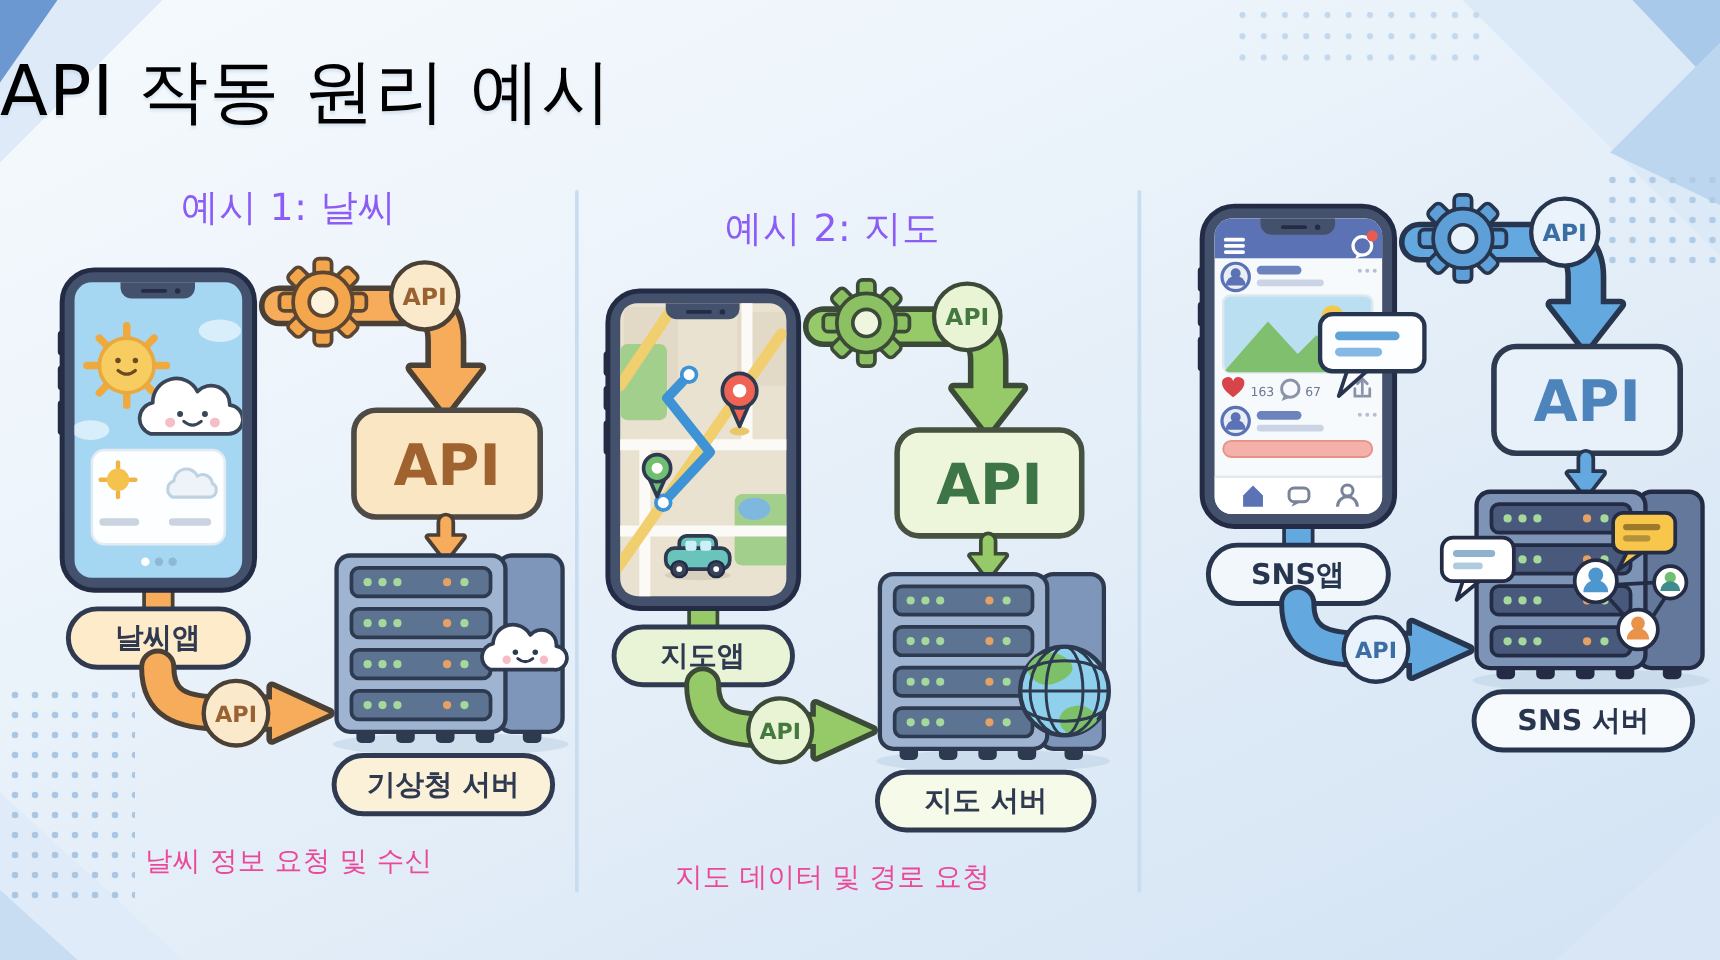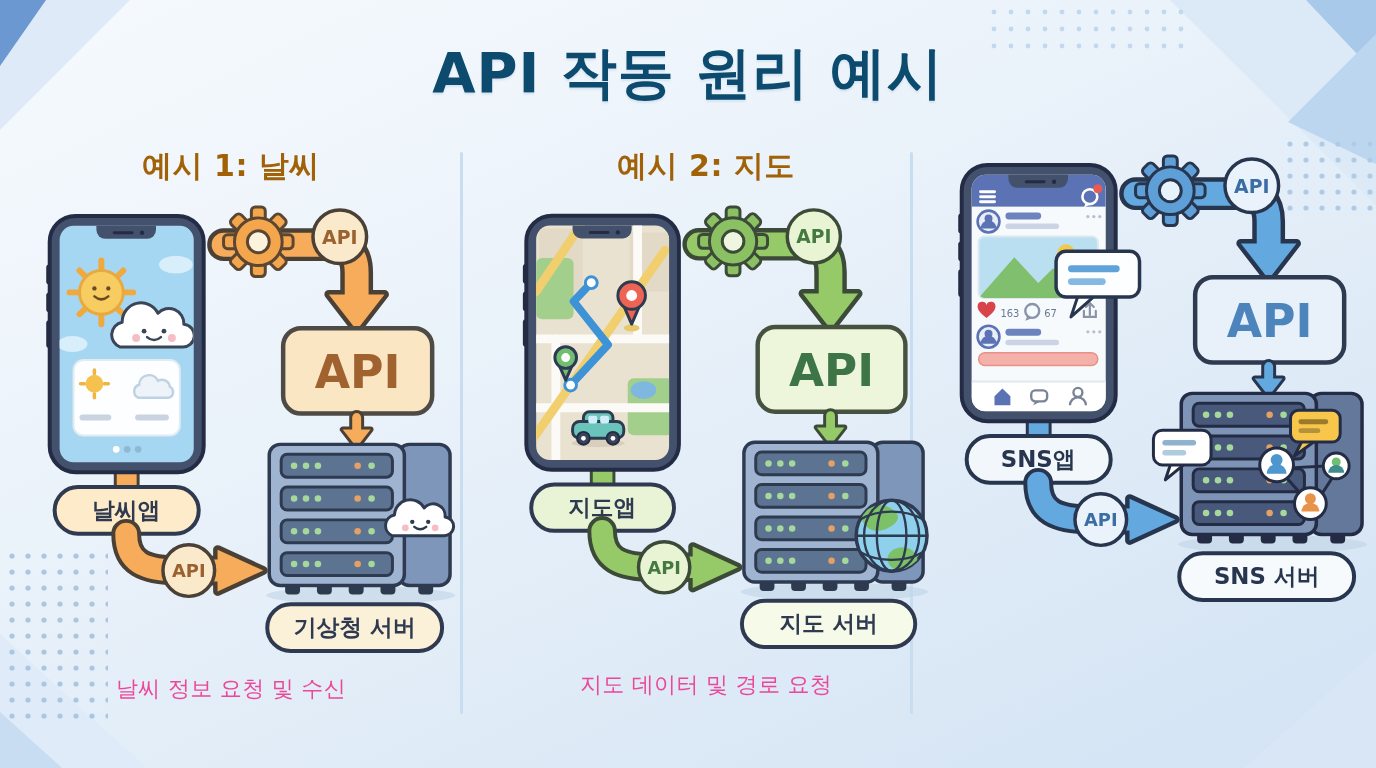--- a/index.html
+++ b/index.html
@@ -4,29 +4,29 @@
 <style>
   html,body{margin:0;padding:0;}
   body{
     width:1376px;height:768px;position:relative;overflow:hidden;
     font-family:"DejaVu Sans","Liberation Sans",sans-serif;
     background:linear-gradient(155deg,#F6FAFD 0%,#EAF2FA 40%,#DCE9F6 75%,#D2E3F4 100%);
   }
   .bg-decor{position:absolute;left:0;top:0;pointer-events:none;}
   .dots{position:absolute;pointer-events:none;}
   .main-title{
-    position:absolute;top:36px;left:0;width:100%;text-align:center;
-    font-size:56px;font-weight:700;color:#0c4a6e;letter-spacing:1px;margin:0;
+    position:absolute;top:36px;left:0;width:100%;text-align:left;
+    font-size:56px;font-weight:400;color:#000000;letter-spacing:1px;margin:0;
     text-shadow:0 2px 2px rgba(170,195,220,.35);
   }
   .column{position:absolute;top:142px;display:flex;flex-direction:column;align-items:center;}
   .col-weather{left:2px;width:458px;}
-  .col-map{left:482px;width:448px;}
+  .col-map{left:442px;width:448px;margin-top:17px;}
   .col-sns{left:912px;width:462px;}
-  .col-header{font-size:30px;font-weight:700;color:#a16207;margin:4px 0 6px;letter-spacing:.5px;}
+  .col-header{font-size:30px;font-weight:400;color:#8b5cf6;margin:4px 0 6px;letter-spacing:.5px;}
   .illu{display:block;}
   .caption{font-size:22px;color:#ec4899;margin-top:14px;letter-spacing:.3px;}
   .divider{position:absolute;top:152px;width:3px;height:562px;background:#C8DEF0;border-radius:2px;}
   svg text{font-family:"DejaVu Sans","Liberation Sans",sans-serif;}
 </style>
 </head>
 <body>
 
 <svg class="bg-decor" width="1376" height="768">
   <polygon points="0,0 130,0 0,130" fill="#DEEAF8"></polygon>

